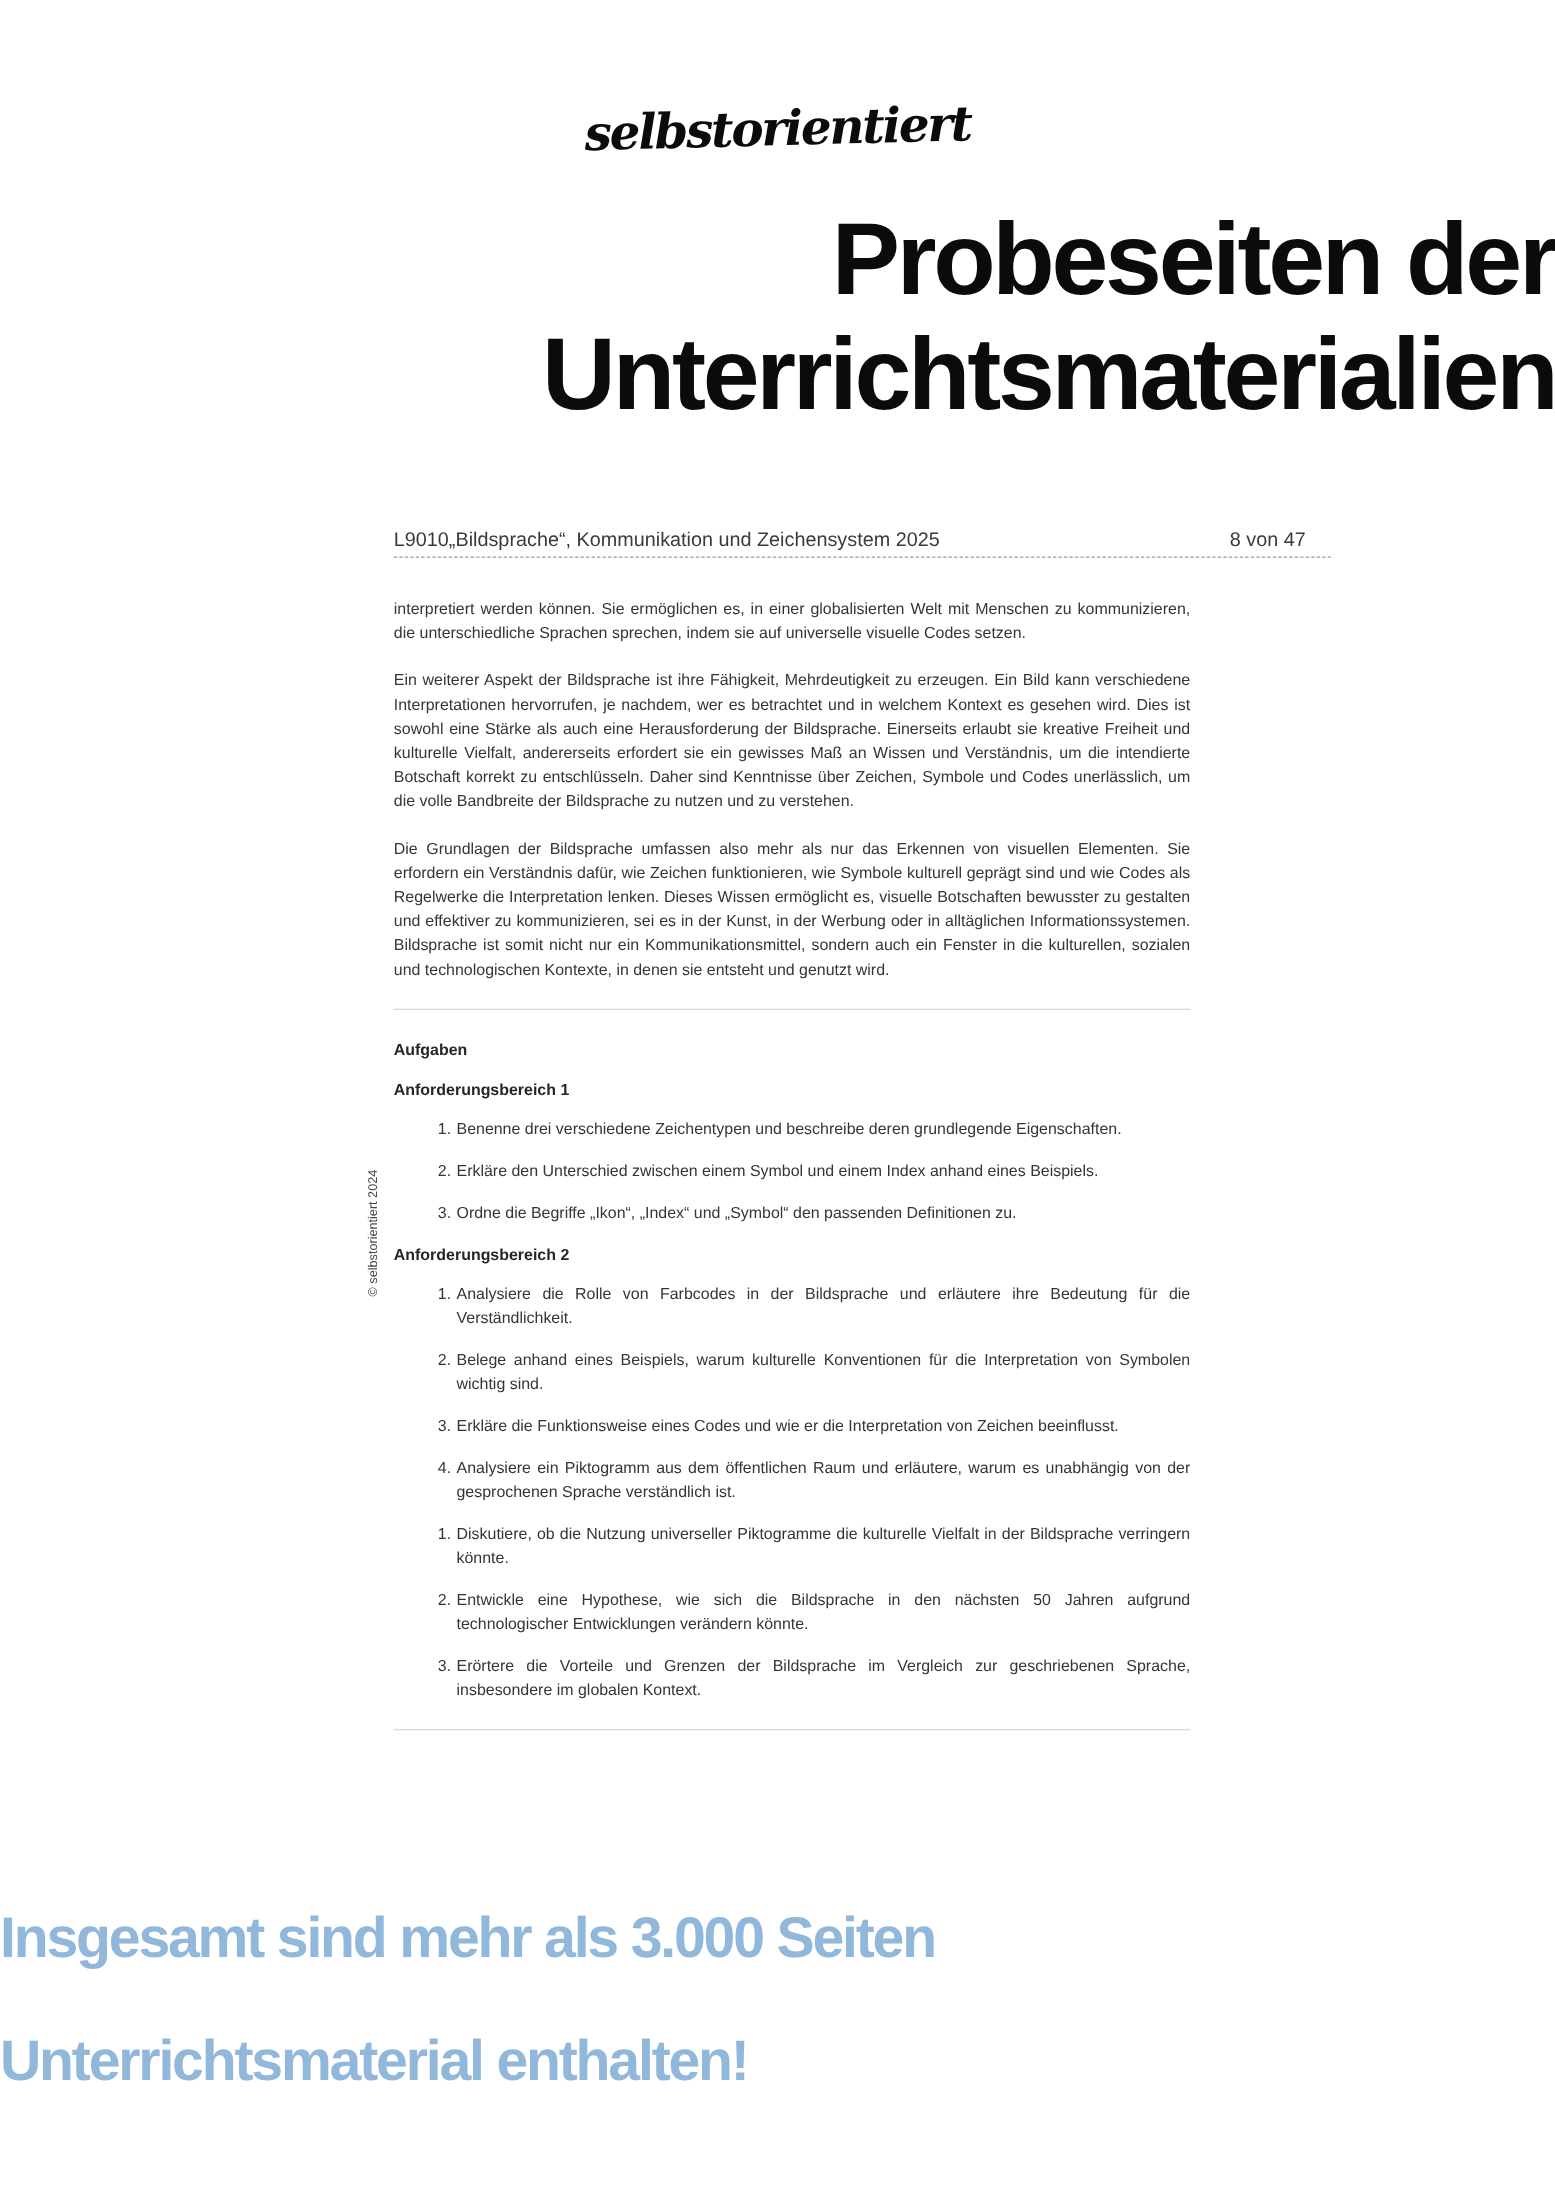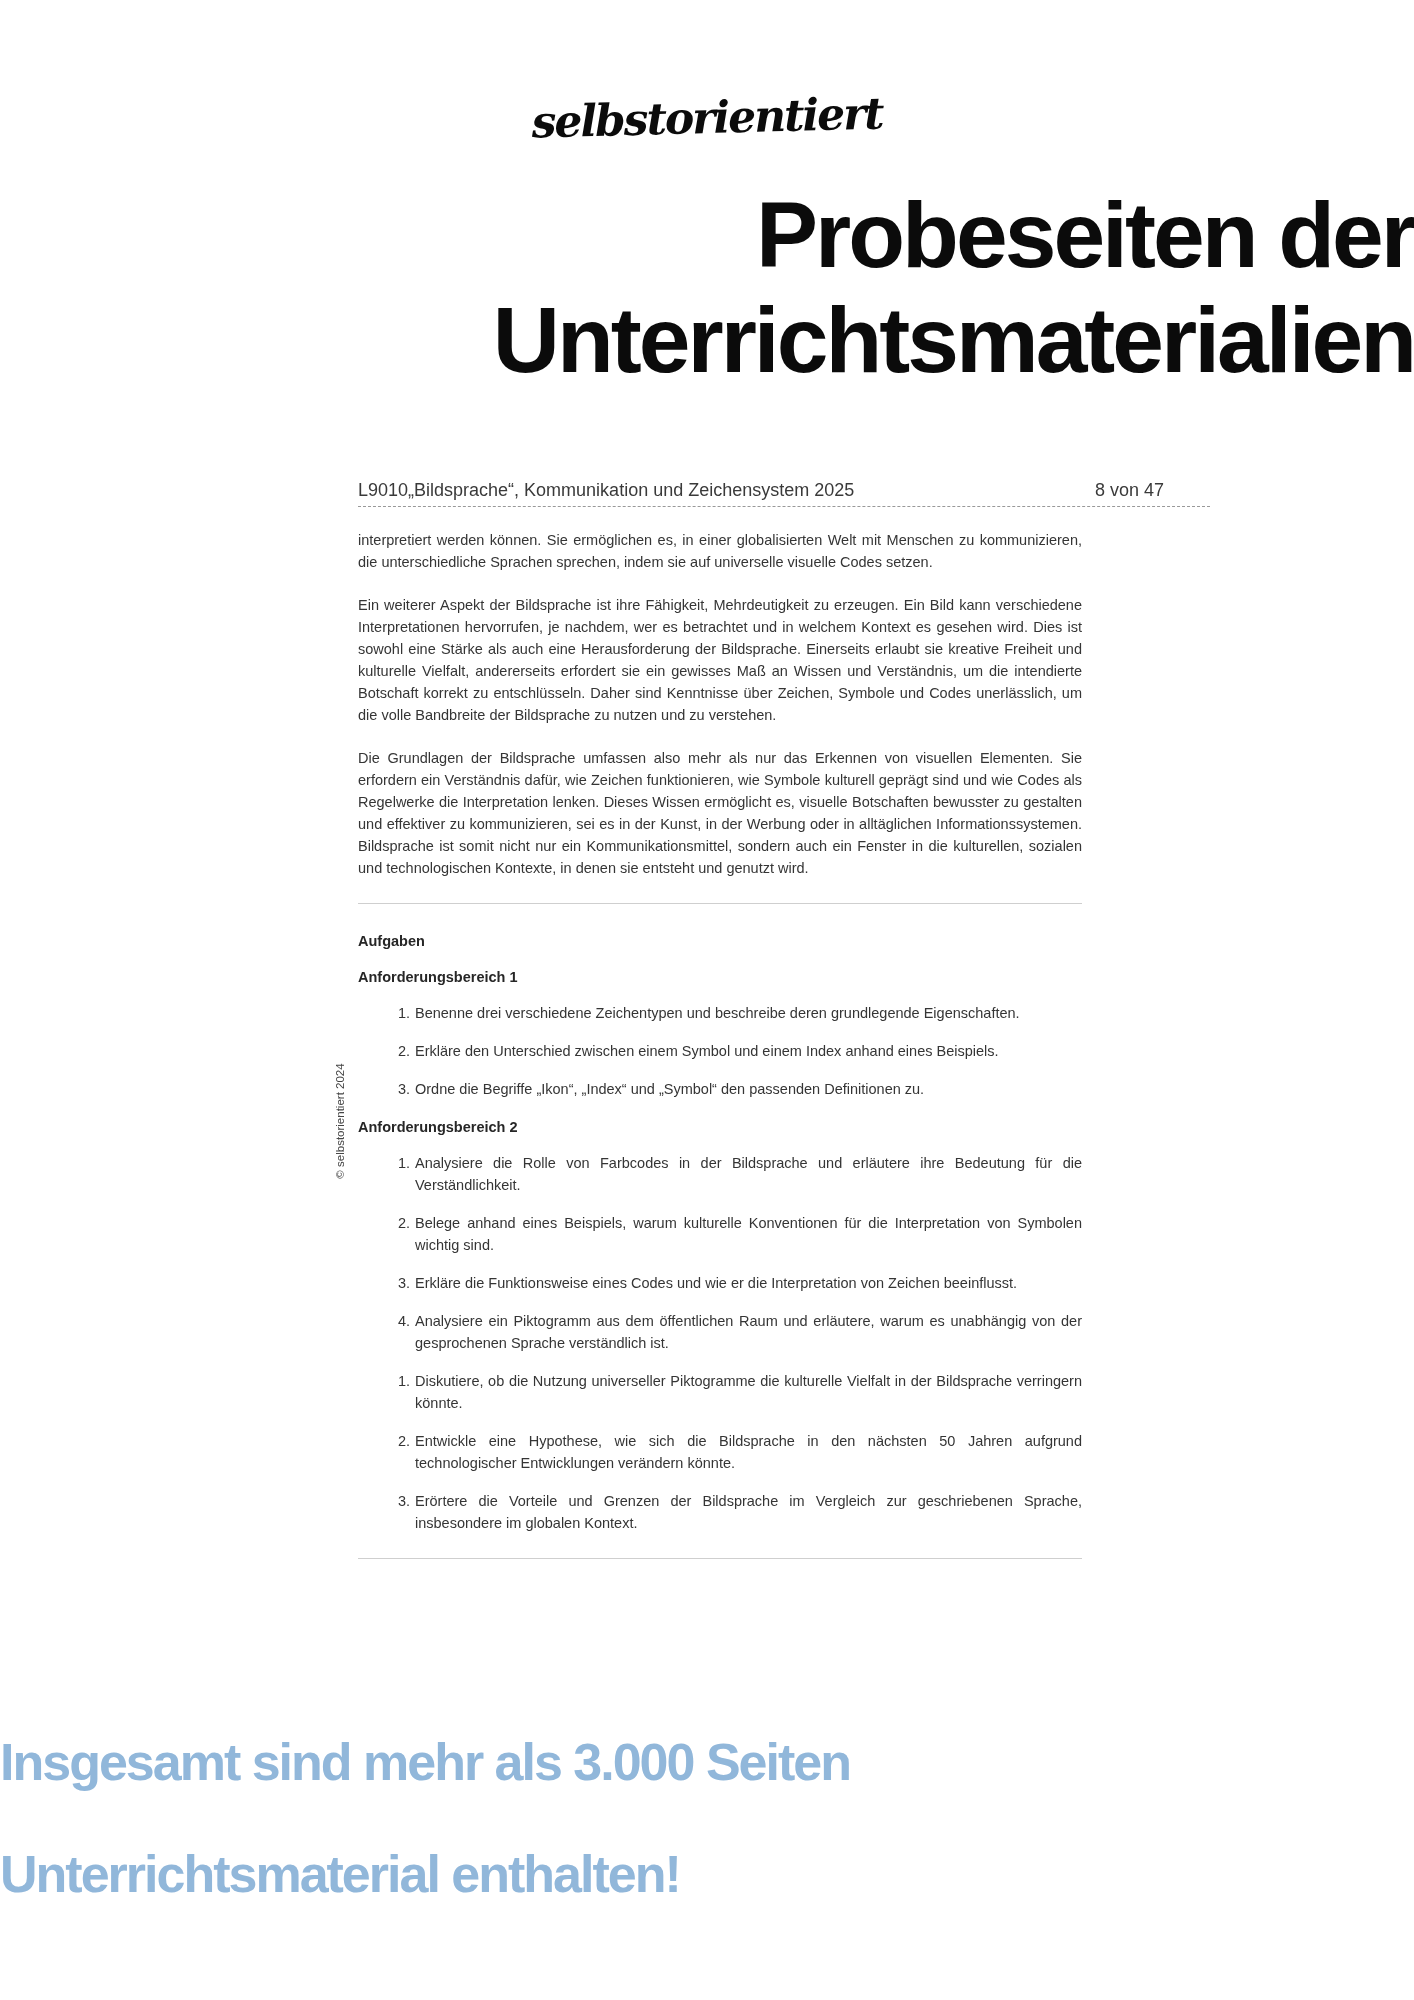--- a/index.html
+++ b/index.html
@@ -19,22 +19,22 @@
     color:#0b0b0b;margin:0;
   }
   .main-title span{display:block;}
   
   .doc{position:absolute;left:358px;top:480px;width:852px;}
   .doc-head{
     display:flex;justify-content:space-between;align-items:flex-end;
     font-size:18px;color:#3a3a3a;padding-bottom:5px;
     border-bottom:1px dashed #999;
   }
-  .doc-head .pgnum{margin-right:46px;}
-  .doc-body{width:724px;margin-top:22px;font-size:14.5px;line-height:22px;color:#353535;}
+  .doc-head .pgnum{margin-right:23px;}
+  .doc-body{width:724px;margin-top:36px;font-size:14.5px;line-height:22px;color:#353535;}
   .para{margin:0 0 21px 0;text-align:justify;}
   .rule{border:none;border-top:1px solid #cfcfcf;margin:24px 0 26px 0;}
   .h-bold{font-weight:700;color:#262626;margin:8px 0 14px 0;}
   .tasklist{margin:0 0 4px 0;padding:0;list-style:none;}
   .task{display:flex;margin:0 0 16px 0;}
   .task .num{flex:0 0 57px;box-sizing:border-box;padding-left:40px;}
   .task .txt{flex:1;text-align:justify;}
   
   .copyright{
     position:absolute;left:262px;top:1115px;width:156px;text-align:center;

